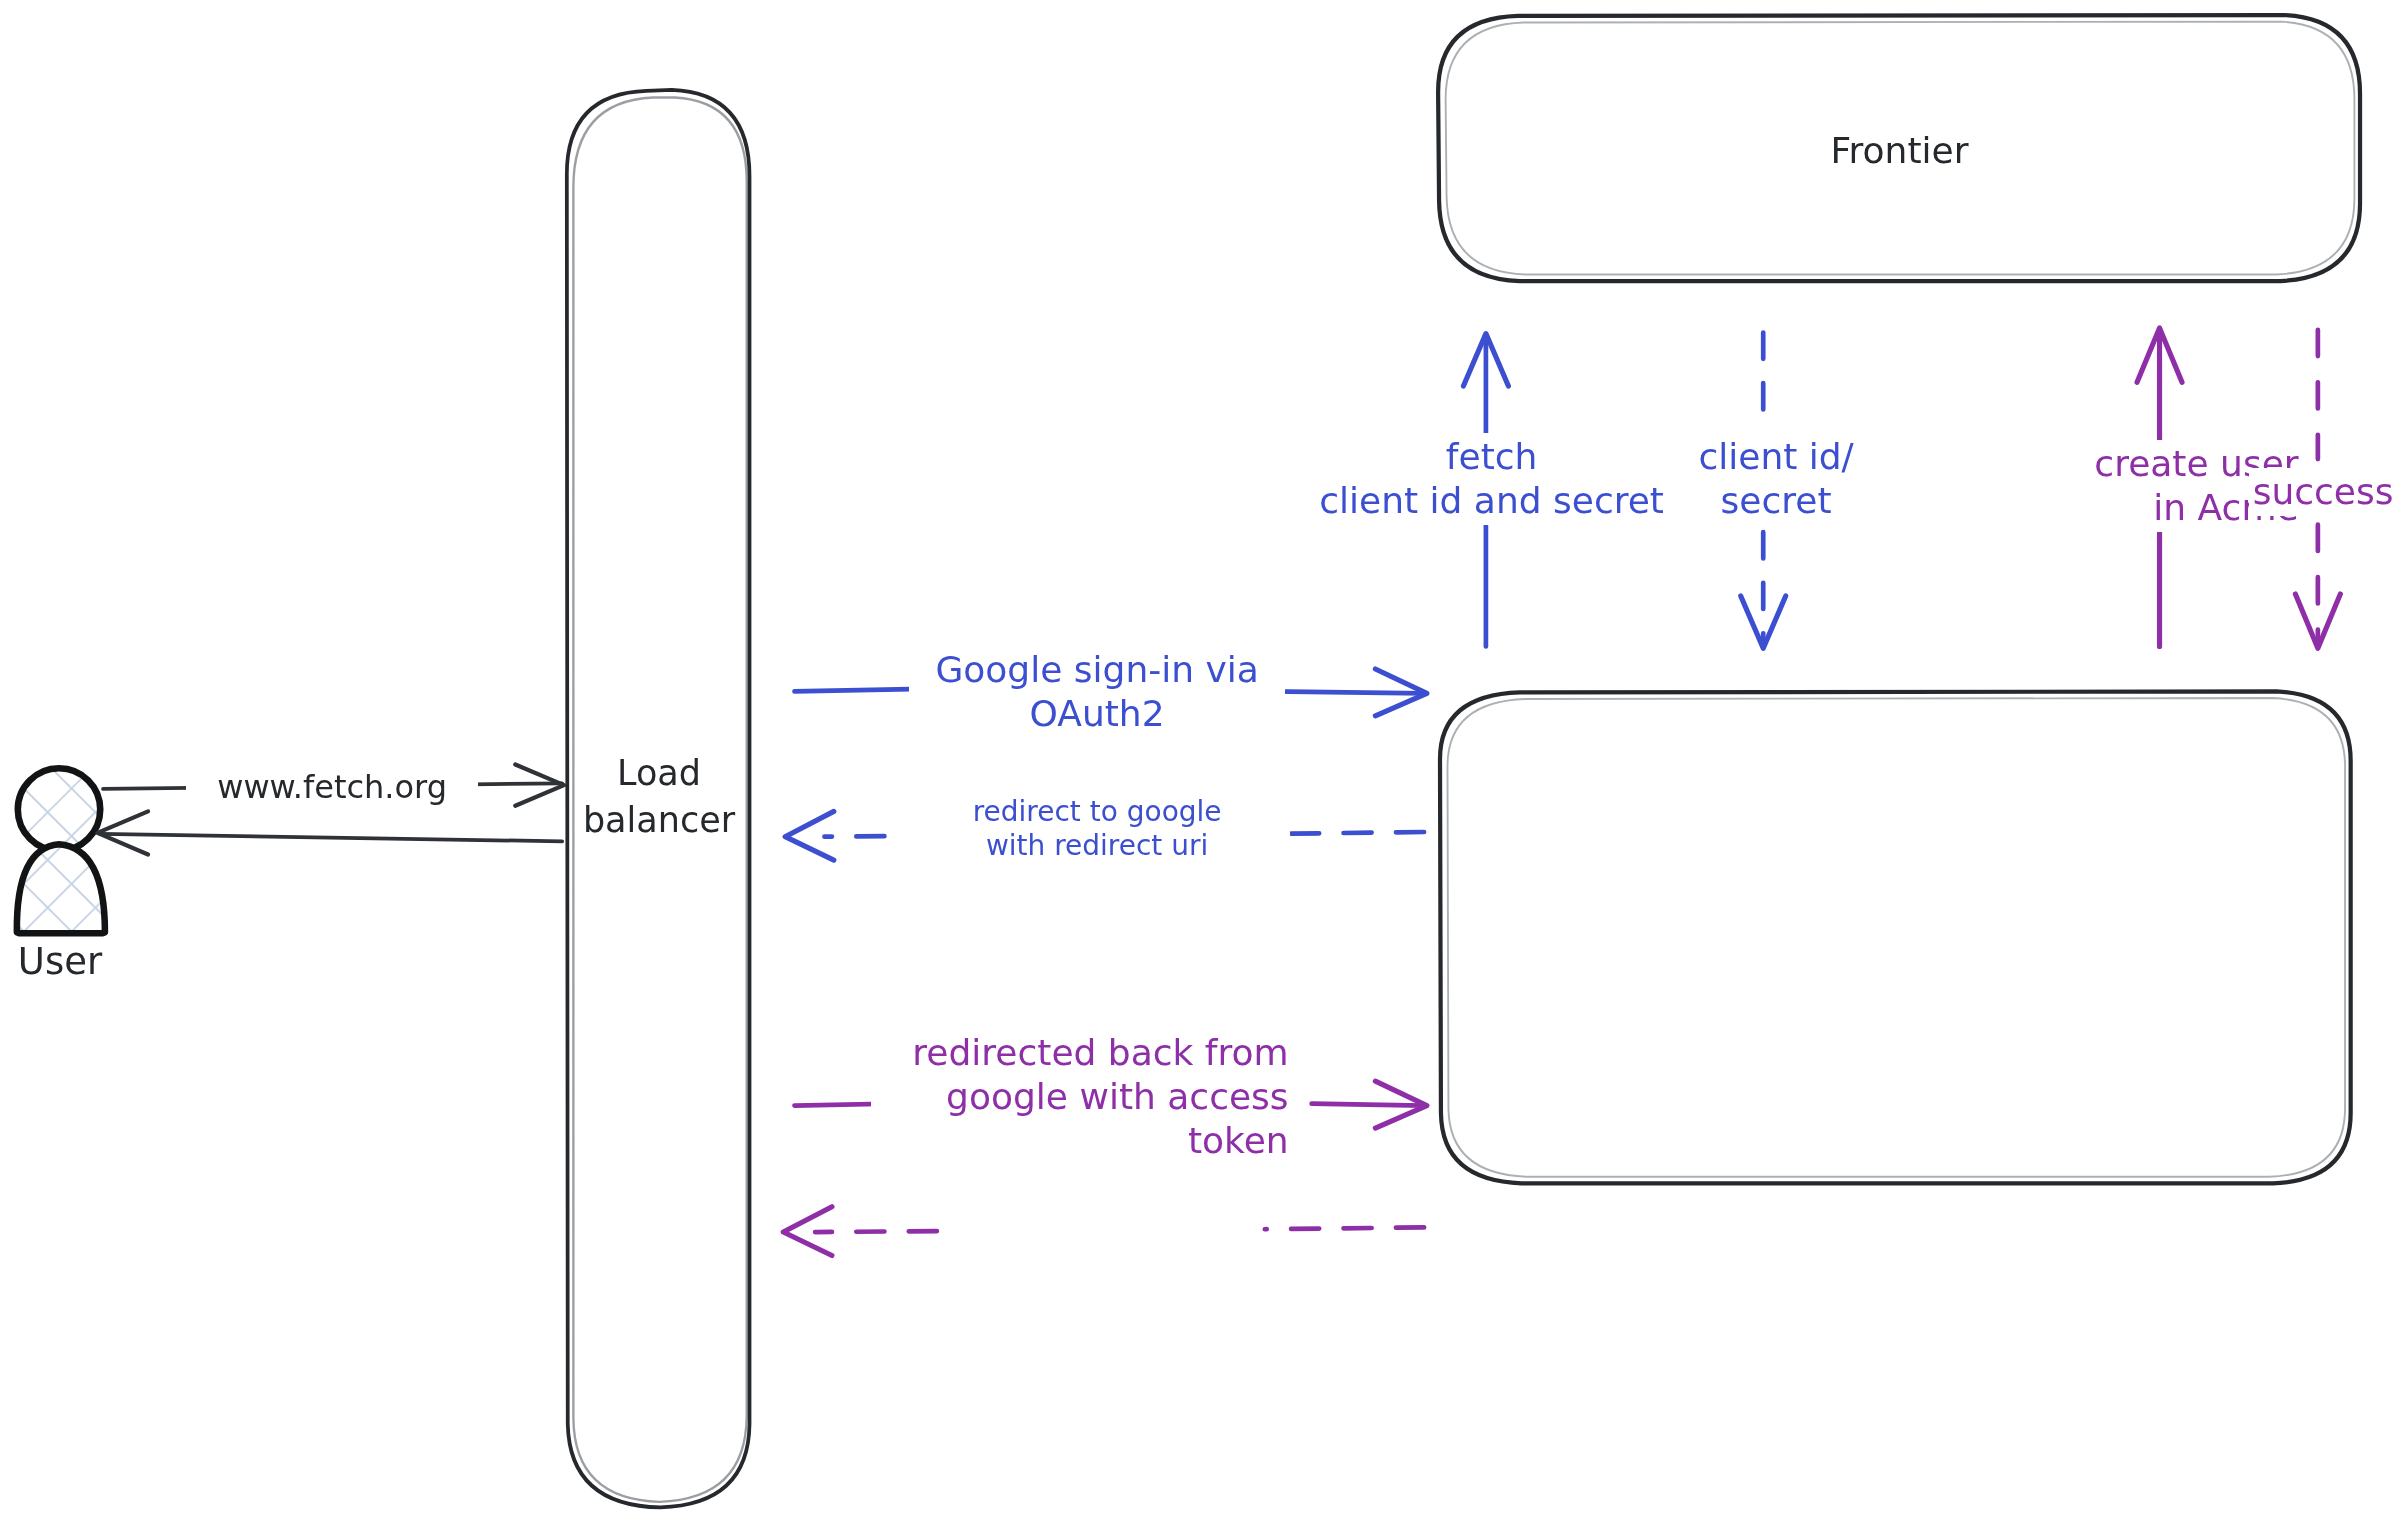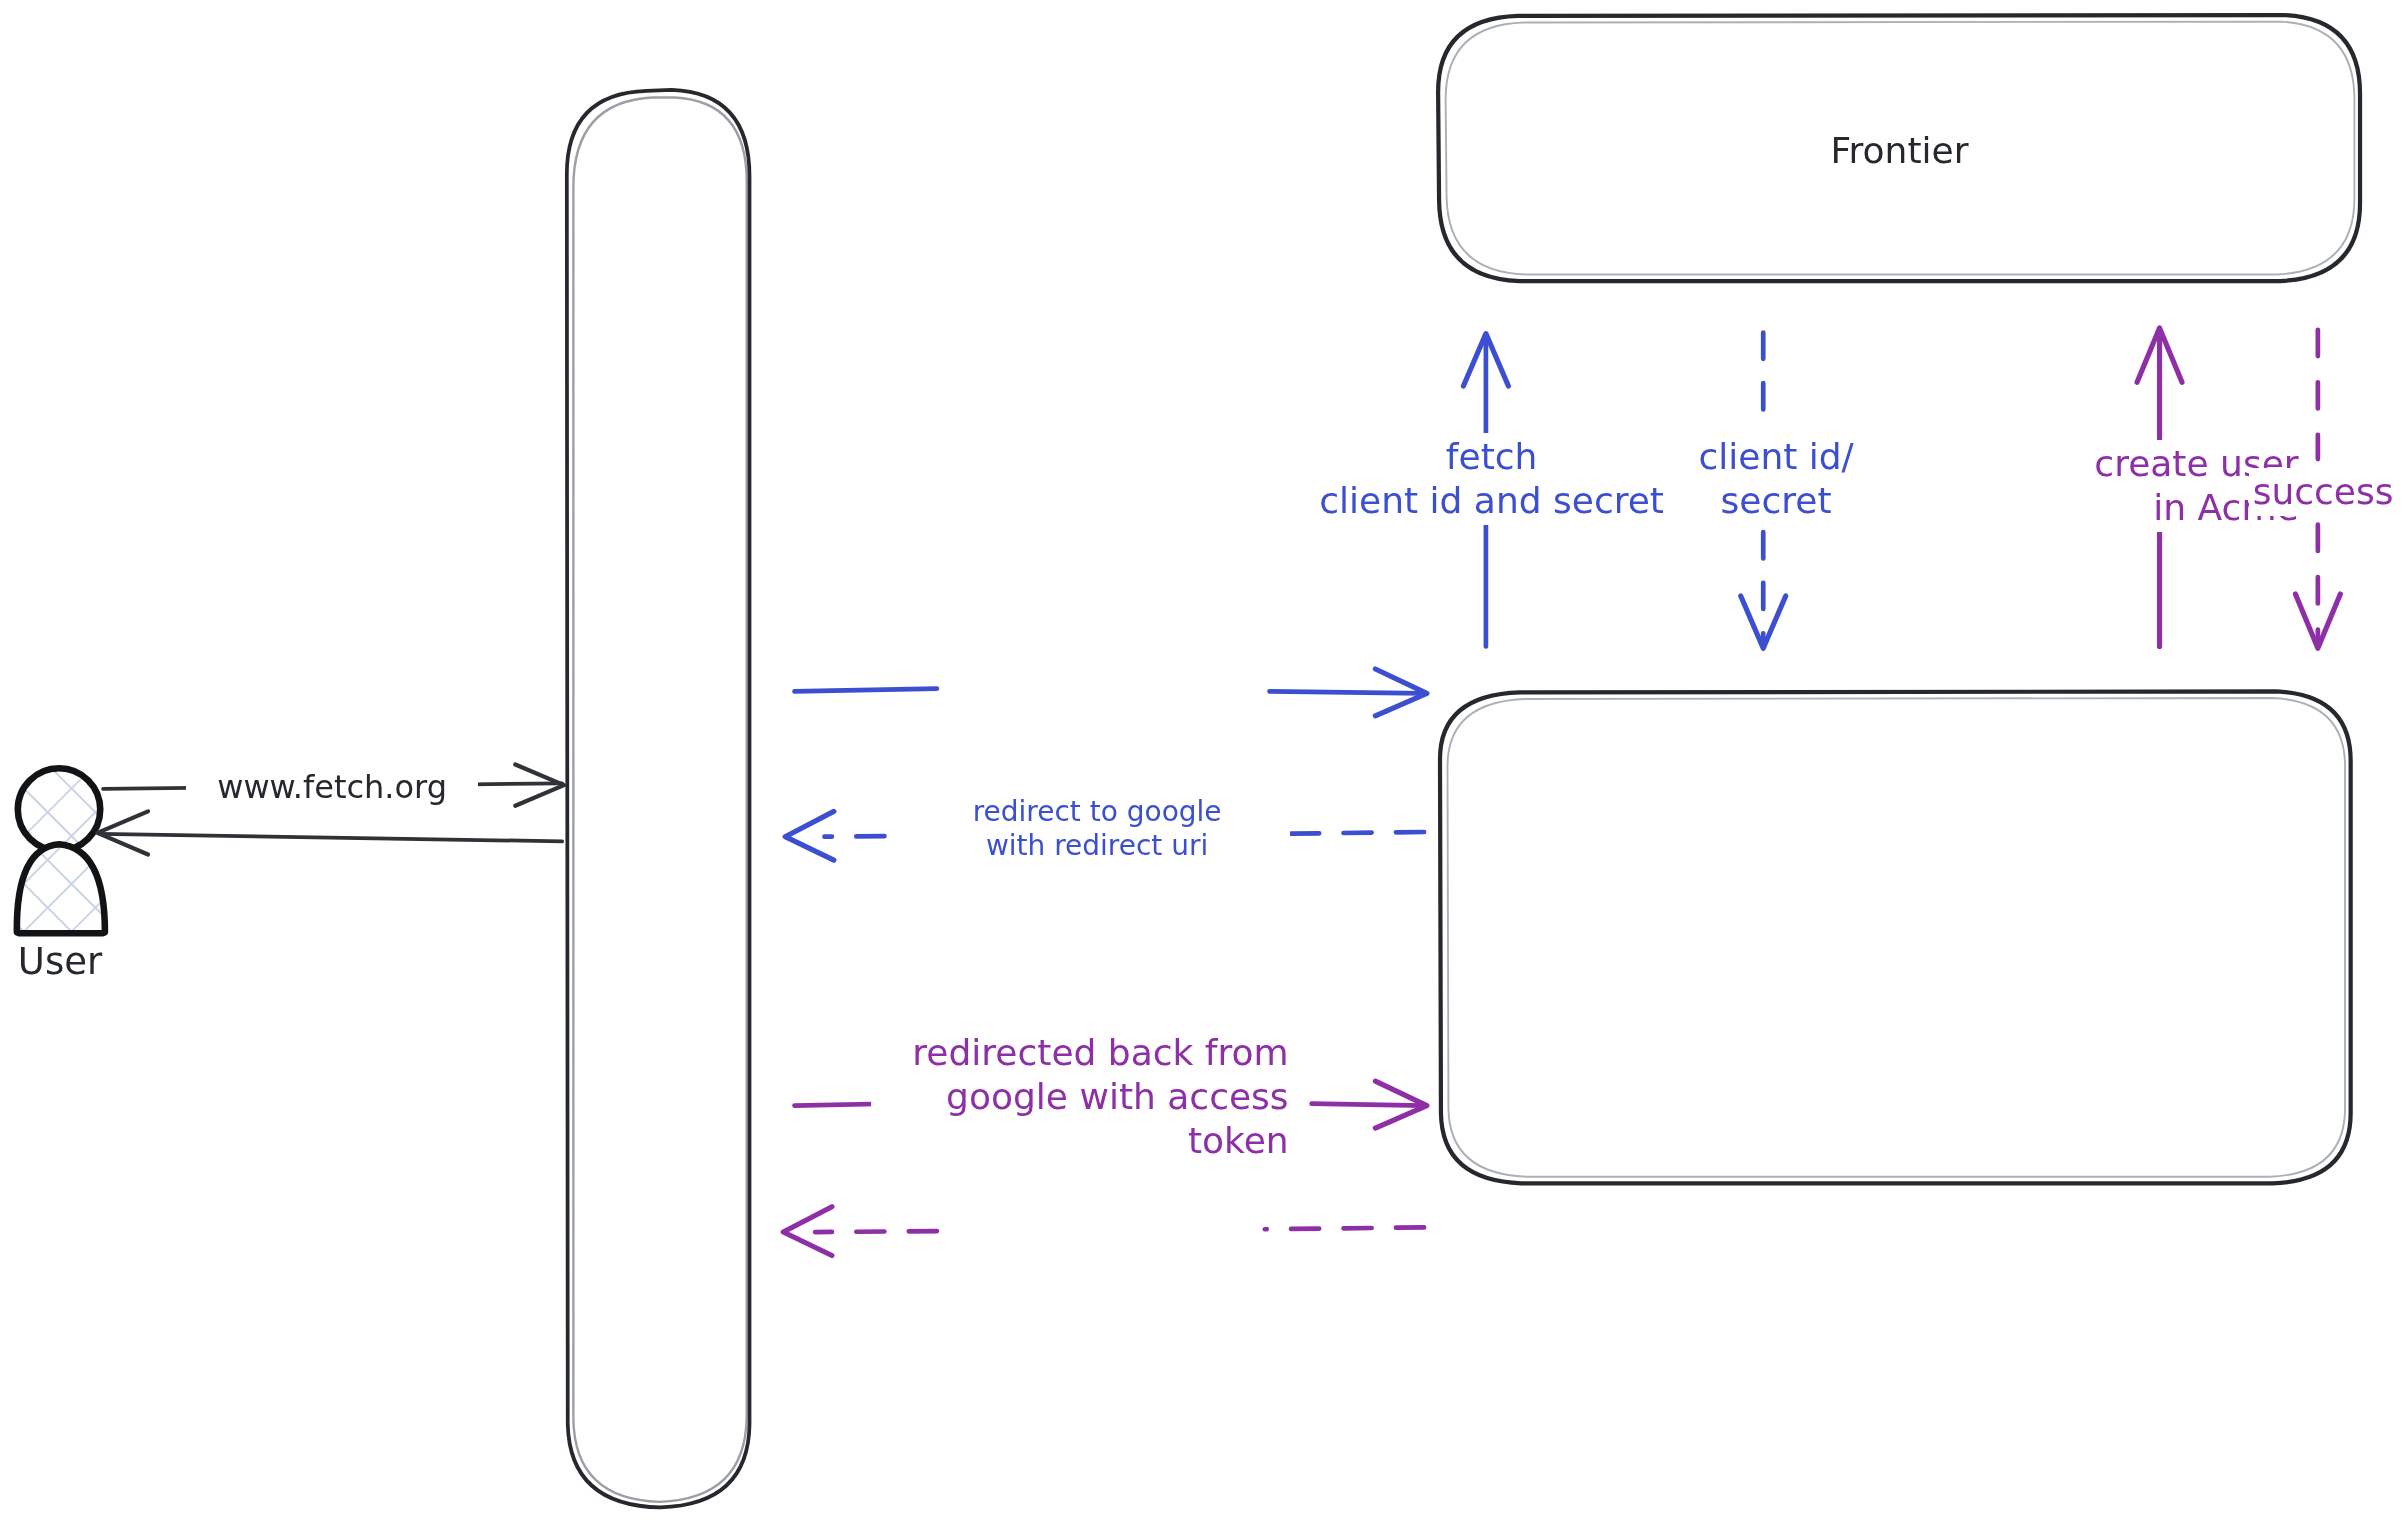--- a/index.html
+++ b/index.html
@@ -138,28 +138,32 @@
       <path d="M 2281 408 L 2305 350 L 2329 408" stroke="#8e2fa8" stroke-width="5.5" fill="none" stroke-linecap="round" stroke-linejoin="round"></path>
     </g>
 
     <g>
       <path d="M 2474 352 L 2474 490" stroke="#8e2fa8" stroke-width="5" fill="none" stroke-linecap="round" stroke-dasharray="28 28"></path>
       <path d="M 2474 560 L 2474 688" stroke="#8e2fa8" stroke-width="5" fill="none" stroke-linecap="round" stroke-dasharray="28 28"></path>
       <path d="M 2450 634 L 2474 692 L 2498 634" stroke="#8e2fa8" stroke-width="5.5" fill="none" stroke-linecap="round" stroke-linejoin="round"></path>
     </g>
   </svg>
 
+  <div class="node-label dark" style="left:567px; top:750px; width:184px; font-size:35px;">Load
+balancer</div>
 
   <div class="node-label dark" style="left:1438px; top:127px; width:923px; font-size:36px;">Frontier</div>
 
 
   <div class="node-label dark" style="left:0px; top:937px; width:120px; font-size:37px;">User</div>
 
   <div class="edge-label dark" style="left:186px; top:766px; width:281px; font-size:32px; padding:1.9px 5.6px;">www.fetch.org</div>
 
+  <div class="edge-label blue" style="left:909px; top:646px; width:365px; font-size:36px; padding:1.9px 5.6px;">Google sign-in via
+OAuth2</div>
 
   <div class="edge-label blue" style="left:904px; top:793px; width:375px; font-size:28px; padding:1.9px 5.6px;">redirect to google
 with redirect uri</div>
 
   <div class="edge-label blue" style="left:1677px; top:433px; width:187px; font-size:36px; padding:1.9px 5.6px; text-align:center;">client id/
 secret</div>
 
   <div class="edge-label blue" style="left:1296px; top:433px; width:380px; font-size:36px; padding:1.9px 5.6px;">fetch
 client id and secret</div>
 

